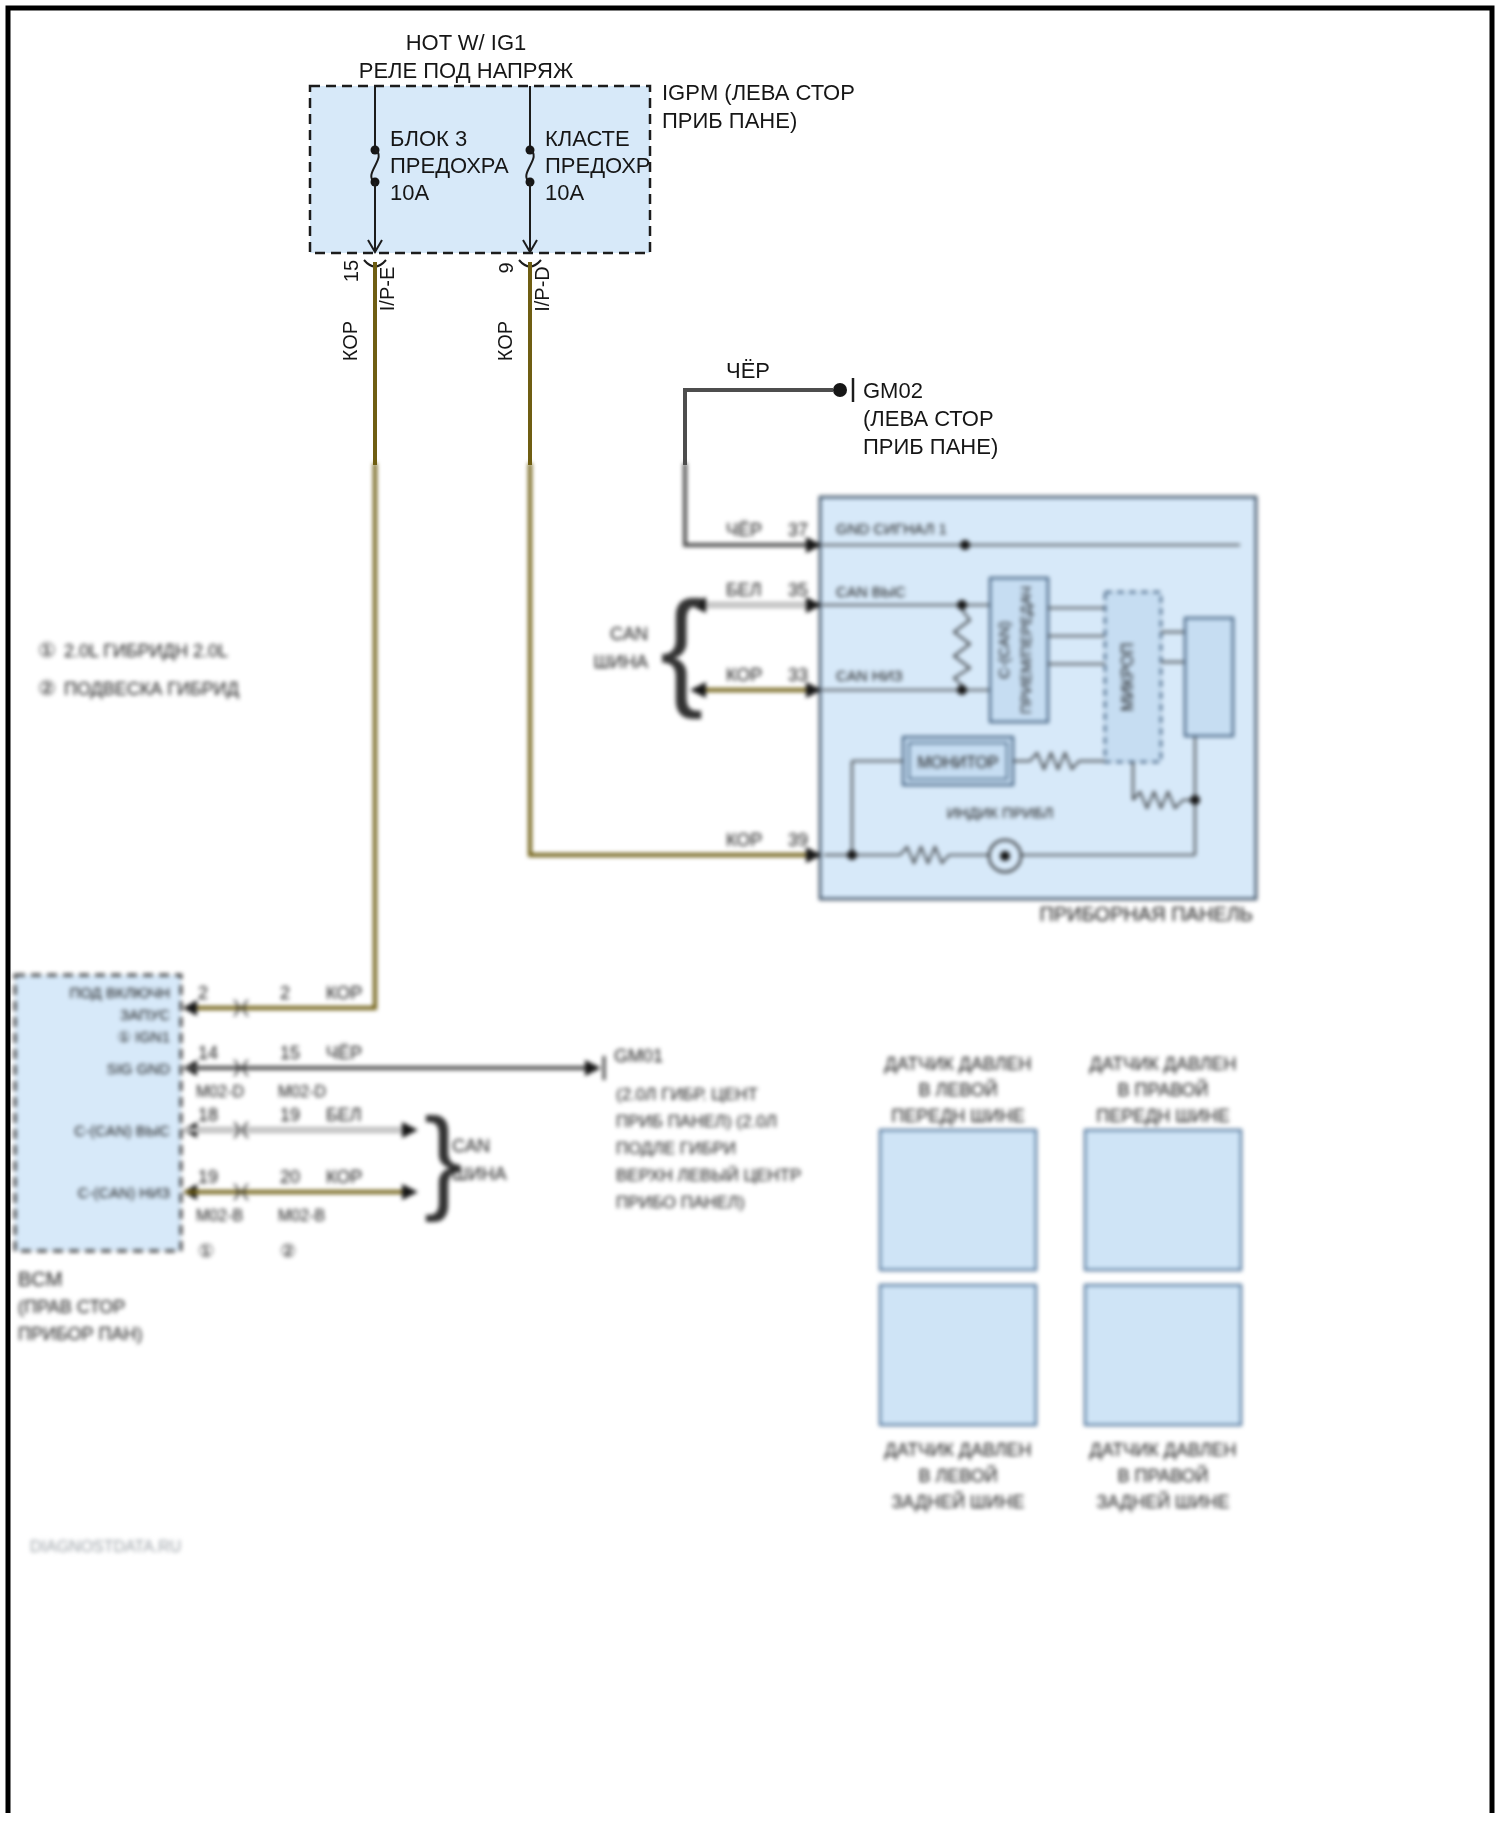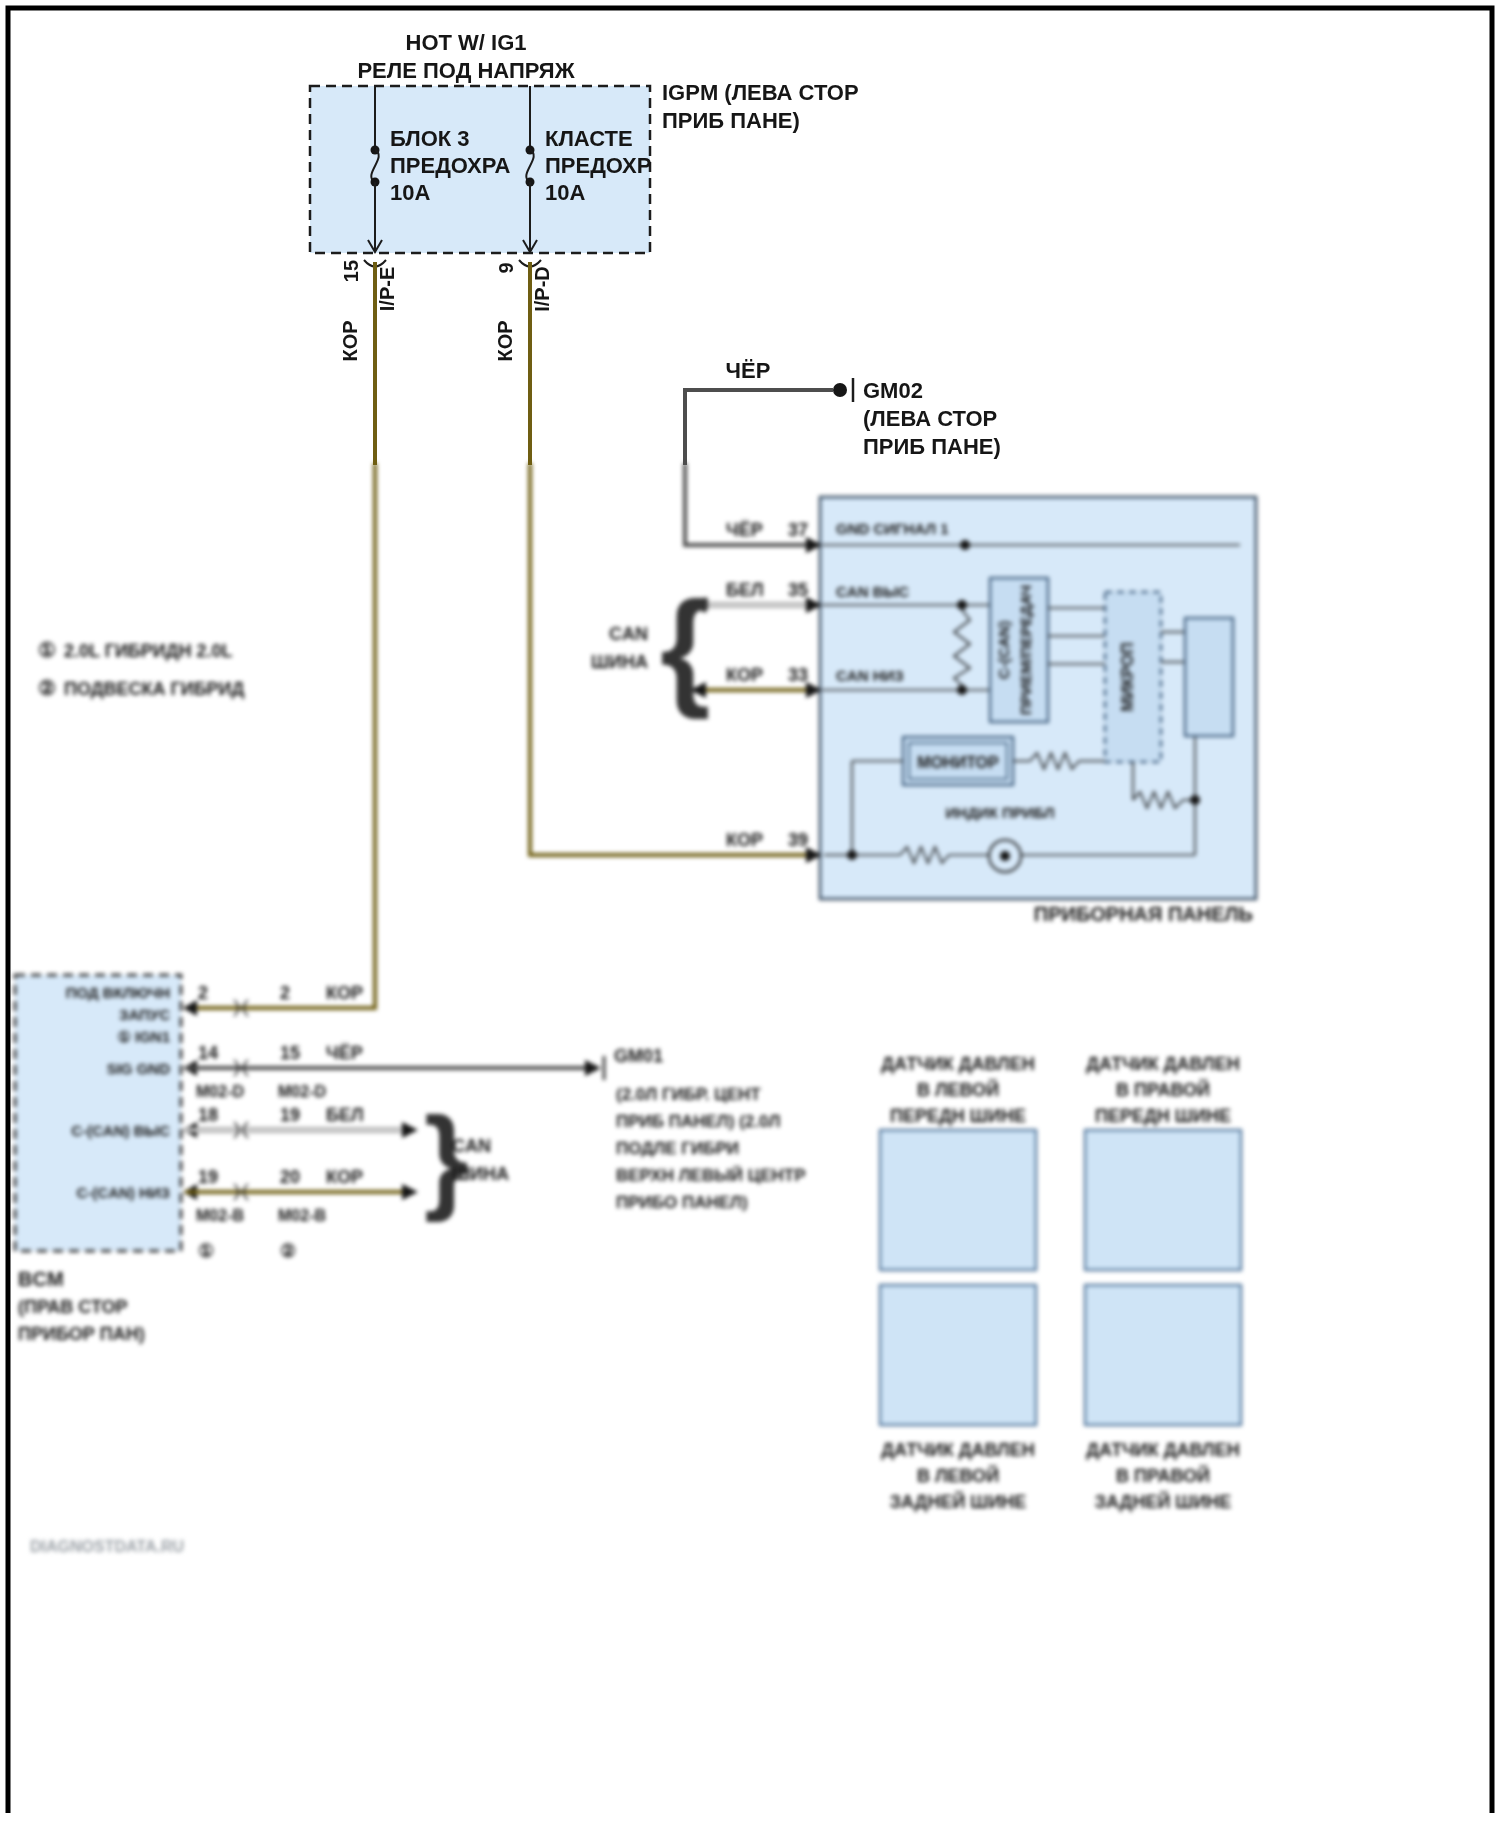--- a/index.html
+++ b/index.html
@@ -1,16 +1,16 @@
 <!DOCTYPE html>
 <html style="--line: #1c1c1c; --wire-brown: #6f5e12; --wire-gray: #4d4d4d; --wire-white: #f2f2f2; --box-fill: #d7e9f9; --box-fill2: #c6ddf2;"><head>
 <meta charset="utf-8">
 <style>
   html,body{margin:0;padding:0;background:#ffffff;}
-  .canvas{width:1500px;height:1813px;position:relative;background:#fff;overflow:hidden;font-weight:bold;}
+  .canvas{width:1500px;height:1813px;position:relative;background:#fff;overflow:hidden;}
   svg{display:block;}
   text{font-family:"Liberation Sans",sans-serif;fill:#161616;}
   .t22{font-size:22px;} .t20{font-size:20px;} .t18{font-size:18px;}
   .t17{font-size:17px;} .t16{font-size:16px;} .t15{font-size:15px;}
   .ln{stroke:var(--line,#1c1c1c);stroke-width:2;fill:none;}
   .ln25{stroke:var(--line,#1c1c1c);stroke-width:2.5;fill:none;}
   .ln15{stroke:var(--line,#1c1c1c);stroke-width:1.6;fill:none;}
   .wbr{stroke:var(--wire-brown,#6f5e12);stroke-width:4;fill:none;}
   .wbk{stroke:var(--wire-gray,#4d4d4d);stroke-width:4;fill:none;}
   .wwo{stroke:#6e6e6e;stroke-width:5;fill:none;}

